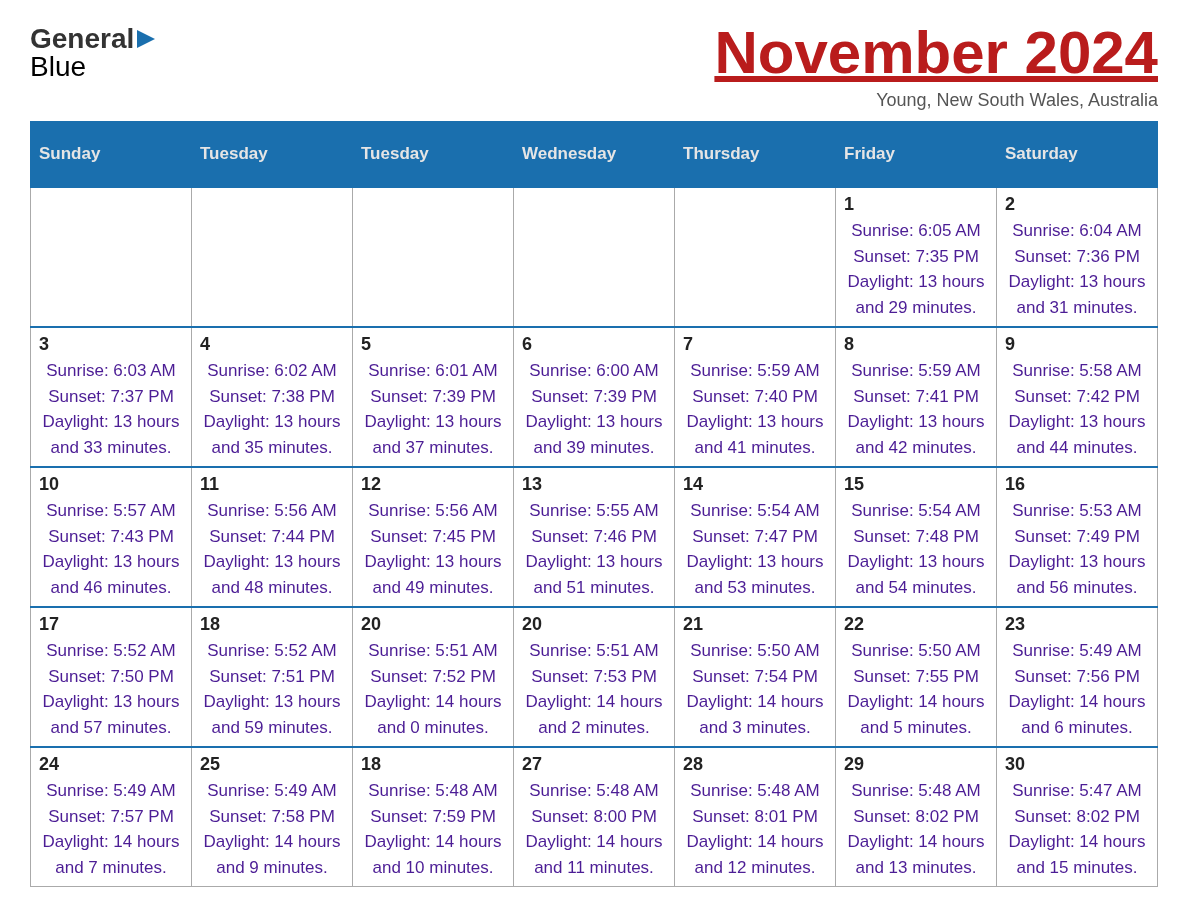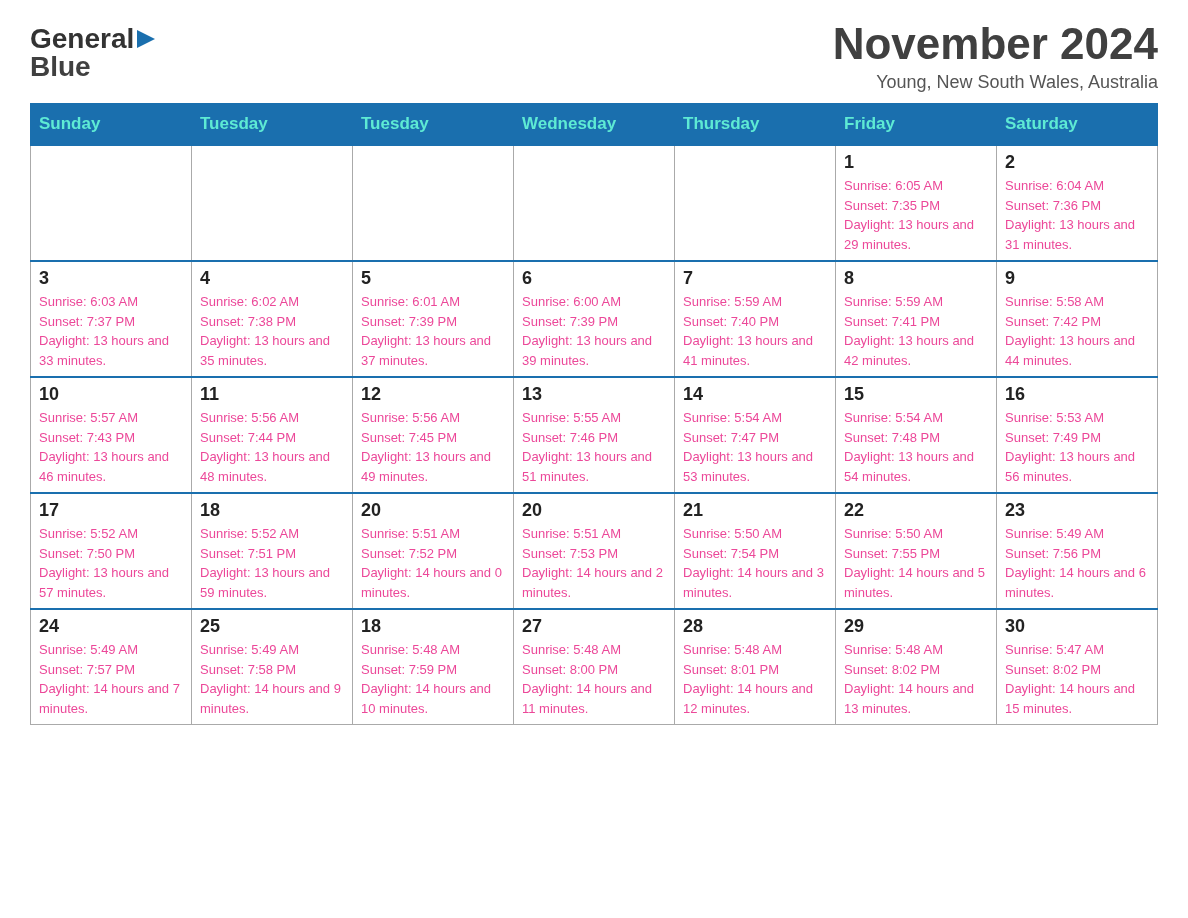--- a/index.html
+++ b/index.html
@@ -24,49 +24,50 @@
       padding-top: 5px;
     }
     .logo-text-general {
       font-size: 28px;
       font-weight: bold;
       color: #333;
       line-height: 1;
     }
     .logo-text-blue {
       font-size: 28px;
-      font-weight: bold;
-      color: #404040;
+      font-weight: normal;
+      color: #000000;
       line-height: 1;
     }
     .title-block {
       text-align: right;
     }
     .month-title {
-      font-size: 44px;
-      font-weight: bold;
-      color: #404040;
+      font-size: 60px;
+      font-weight: bold;
+      color: #b91c1c;
       line-height: 1.1;
+      text-decoration: underline;
     }
     .location-title {
       font-size: 18px;
       color: #555;
       margin-top: 4px;
     }
     .calendar-table {
       width: 100%;
       border-collapse: collapse;
       margin-top: 10px;
     }
     .calendar-table th {
       background-color: #1a6fae;
-      color: #5eead4;
+      color: #e5e5e5;
       font-size: 17px;
       font-weight: bold;
-      padding: 10px 8px;
+      padding: 22px 8px;
       text-align: left;
       border: 1px solid #1a6fae;
     }
     .calendar-table td {
       vertical-align: top;
       padding: 6px 8px;
       border: 1px solid #aaa;
       width: calc(100% / 7);
       min-height: 110px;
       font-size: 13px;
@@ -80,23 +81,24 @@
       border-top: 2px solid #1a6fae;
     }
     .day-number {
       font-size: 18px;
       font-weight: bold;
       color: #222;
       display: block;
       margin-bottom: 3px;
     }
     .day-info {
-      font-size: 13px;
-      color: #ec4899;
+      font-size: 17px;
+      color: #4c1d95;
       line-height: 1.5;
+      text-align: center;
     }
     .empty-cell {
       background: #f9f9f9;
     }
     .logo-row {
       display: flex;
       align-items: center;
       gap: 0;
     }
   </style>

